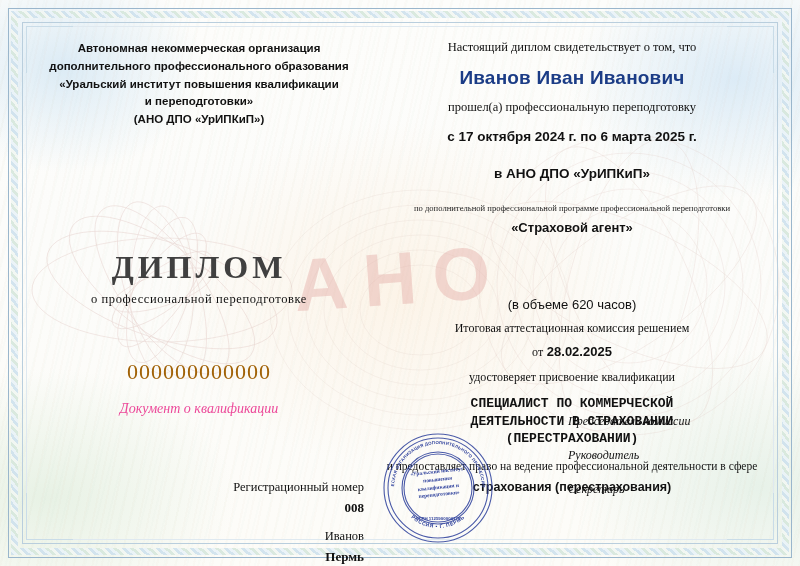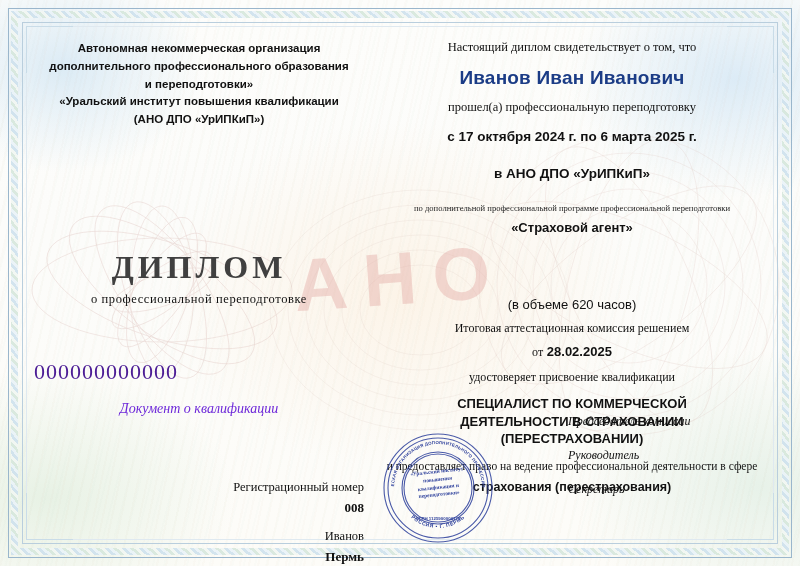--- a/index.html
+++ b/index.html
@@ -130,32 +130,33 @@
   .diploma-sub {
     margin-top: 6px;
     text-align: center;
     font-family: "Liberation Serif", serif;
     font-size: 12.5px;
     letter-spacing: .6px;
     color: #111;
   }
   .doc-number {
     margin-top: 52px;
+    text-align: center;
     font-family: "Liberation Serif", serif;
     font-size: 22px;
     letter-spacing: 1px;
-    color: #4c1d95;
+    color: #a16207;
   }
   .doc-qual {
     margin-top: 16px;
     text-align: center;
     font-family: "Liberation Serif", serif;
     font-style: italic;
     font-size: 14px;
-    color: #6d28d9;
+    color: #ec4899;
   }
   .reg-block {
     margin-top: 62px;
     text-align: right;
     font-family: "Liberation Serif", serif;
     font-size: 12.5px;
     color: #111;
     line-height: 1.35;
   }
   .reg-block .value {
@@ -219,21 +220,21 @@
     font-size: 13px;
     margin-top: 8px;
   }
   .r-date-dec .pre {
     font-family: "Liberation Serif", serif;
     font-weight: normal;
     font-size: 12px;
   }
   .r-certifies { font-size: 12px; margin-top: 10px; }
   .r-qual {
-    font-family: Liberation Sans, sans-serif;
+    font-family: Liberation Mono, monospace;
     font-weight: bold;
     font-size: 13px;
     margin-top: 10px;
     line-height: 1.35;
   }
   .r-grants { font-size: 11.5px; margin-top: 12px; }
   .r-sphere {
     font-family: "Liberation Sans", sans-serif;
     font-weight: bold;
     font-size: 12.5px;
@@ -348,22 +349,22 @@
   <div class="corner-mark cm-tr"></div>
   <div class="corner-mark cm-bl"></div>
   <div class="corner-mark cm-br"></div>
 
   <div class="content">
 
     <div class="col-left">
       <div class="org-block">
         <div>Автономная некоммерческая организация</div>
         <div>дополнительного профессионального образования</div>
+        <div>«Уральский институт повышения квалификации</div>
         <div>и переподготовки»</div>
-        <div>«Уральский институт повышения квалификации</div>
         <div>(АНО ДПО «УрИПКиП»)</div>
       </div>
 
       <div class="diploma-title">ДИПЛОМ</div>
       <div class="diploma-sub">о профессиональной переподготовке</div>
 
       <div class="doc-number">000000000000</div>
       <div class="doc-qual">Документ о квалификации</div>
 
       <div class="reg-block">

